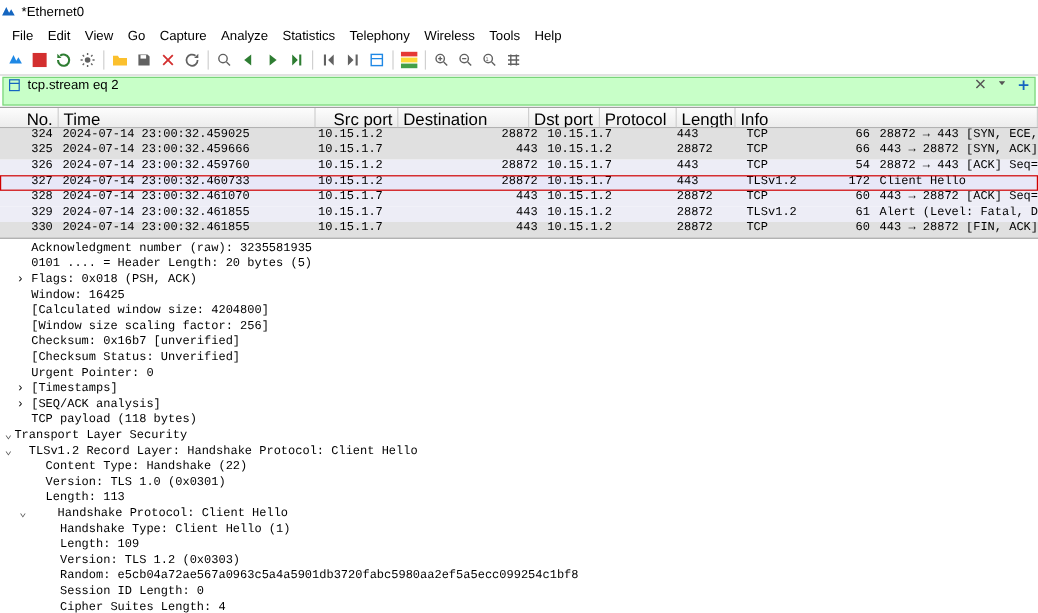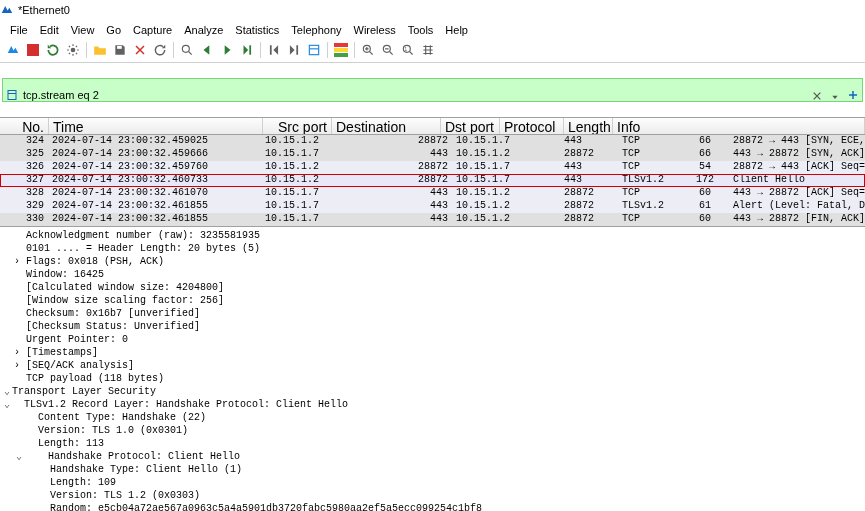--- a/index.html
+++ b/index.html
@@ -3,41 +3,41 @@
 <meta charset="utf-8">
 <style>
   html,body{margin:0;padding:0;font-family:"Segoe UI",Tahoma,sans-serif;font-size:11px;color:#000;background:#fff;width:865px;height:511px;overflow:hidden}
   .titlebar{height:20px;display:flex;align-items:center;padding:0 0;background:#fff}
   .titlebar svg{width:14px;height:14px;margin-right:4px}
   .menubar{height:18px;display:flex;align-items:flex-end;padding:0 4px;gap:0}
   .menubar span{padding:2px 6px;cursor:default}
   .toolbar{height:24px;display:flex;align-items:center;padding:0 4px;gap:2px;border-bottom:1px solid #d0d0d0}
   .tb-btn{width:18px;height:18px;display:flex;align-items:center;justify-content:center;border-radius:2px}
   .tb-sep{width:1px;height:16px;background:#d0d0d0;margin:0 2px}
-  .filterbar{height:22px;display:flex;align-items:flex-end;background:#c8ffc8;border:1px solid #7ad47a;margin:15px 2px}
+  .filterbar{height:22px;display:flex;align-items:flex-start;background:#c8ffc8;border:1px solid #7ad47a;margin:1px 2px}
   .filterbar .fb-icon{width:18px;display:flex;align-items:center;justify-content:center}
   .filterbar input{flex:1;border:none;background:transparent;outline:none;font:inherit;padding:0 2px}
   .filterbar .fb-btn{width:18px;display:flex;align-items:center;justify-content:center}
   .packet-list{border-top:1px solid #a0a0a0}
   .pl-header{display:flex;height:16px;background:linear-gradient(#fdfdfd,#ececec);border-bottom:1px solid #a0a0a0;font-size:14px}
   .pl-header > div{border-right:1px solid #d0d0d0;padding:1px 4px;overflow:hidden;white-space:nowrap}
   .pl-body{}
   .pl-row{display:flex;height:13px;font-size:10px;font-family:Consolas,"Courier New",monospace;white-space:nowrap}
   .pl-row > div{padding:0 4px;overflow:hidden;text-overflow:clip}
   .pl-row.grey{background:#e0e0e0}
   .pl-row.light{background:#ededf6}
   .pl-row.sel-outline{background:#e8e8f8;outline:1px solid #d00000;outline-offset:-1px}
   .c-no{width:40px;text-align:right}
   .c-time{width:205px}
   .c-src{width:115px}
   .c-sport{width:60px;text-align:right}
   .c-dst{width:100px}
   .c-dport{width:50px;}
   .c-proto{width:55px}
-  .c-len{width:40px;text-align:center}
+  .c-len{width:40px;text-align:right}
   .c-info{flex:1}
   .details{font-family:Consolas,"Courier New",monospace;font-size:10px;line-height:13px;padding:2px 0;border-top:1px solid #a0a0a0;overflow:hidden}
   .details .ln{white-space:pre;padding:0 2px}
   .details .caret{display:inline-block;width:10px;text-align:center;color:#555}
   svg{display:block}
 </style>
 </head>
 <body>
 
 <div class="titlebar">

